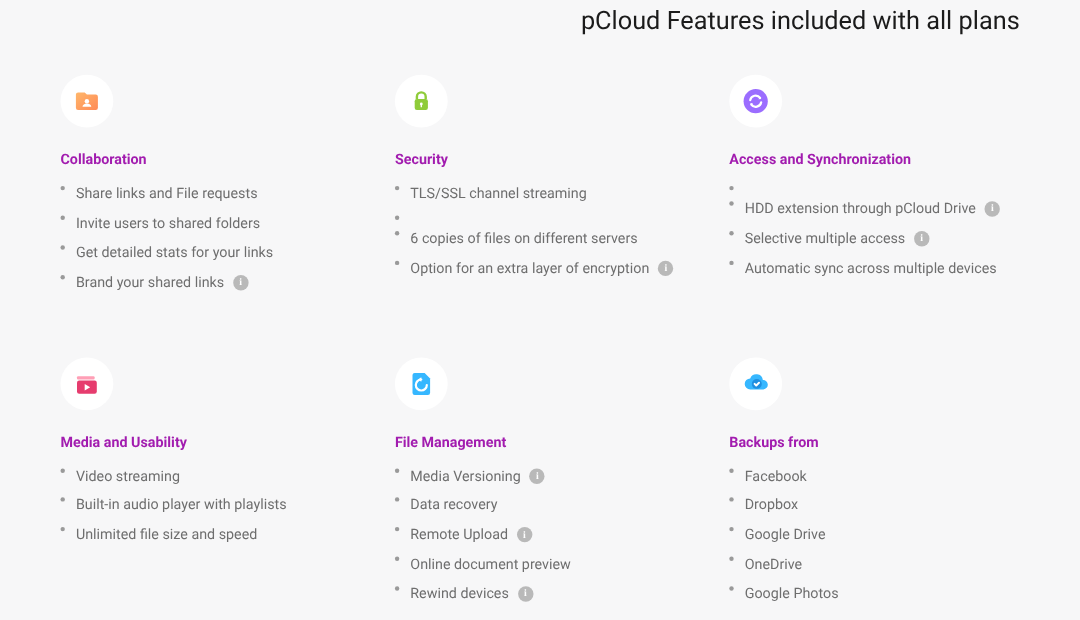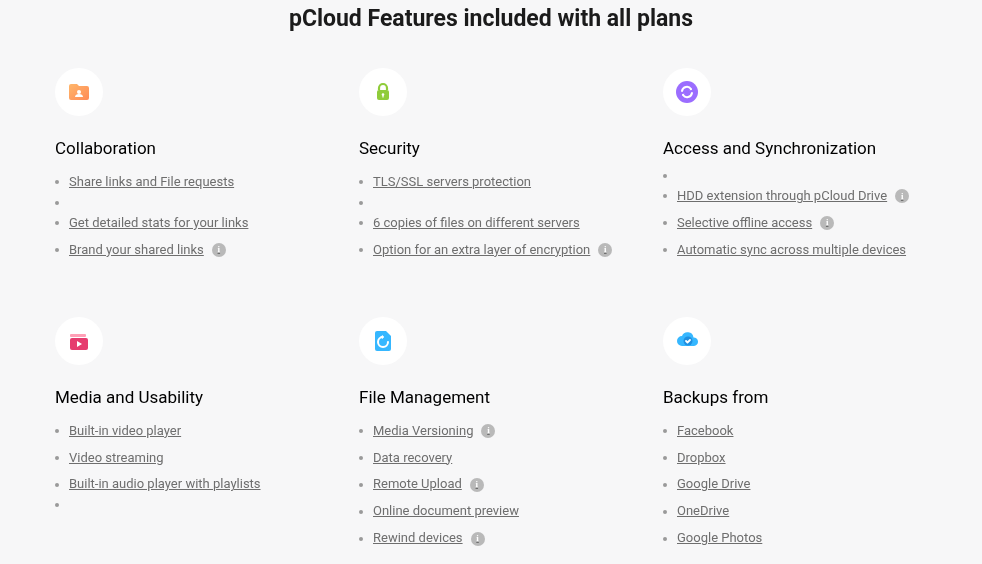--- a/index.html
+++ b/index.html
@@ -9,23 +9,23 @@
     }
     body {
       font-family: -apple-system, BlinkMacSystemFont, "Segoe UI", Roboto, Helvetica, Arial, sans-serif;
       background: #f7f7f8;
       width: 982px;
       height: 564px;
       padding: 5px 55px 20px;
       color: #1b1b1b;
     }
     .page-title {
-      text-align: center;
+      text-align: right;
       font-size: 23px;
-      font-weight: 700;
+      font-weight: 400;
       color: #1b1b1b;
       margin-bottom: 36px;
     }
     .grid {
       display: grid;
       grid-template-columns: repeat(3, 1fr);
       column-gap: 40px;
       row-gap: 48px;
     }
     .feature {
@@ -40,36 +40,35 @@
       display: flex;
       align-items: center;
       justify-content: center;
       margin-bottom: 22px;
     }
     .icon-circle svg {
       width: 24px;
       height: 24px;
     }
     .feature-title {
-      font-size: 17px;
-      font-weight: 400;
-      color: #000000;
+      font-size: 13px;
+      font-weight: 700;
+      color: #a21caf;
       margin-bottom: 16px;
     }
     .feature-list {
       list-style: none;
     }
     .feature-list li {
       display: flex;
-      align-items: center;
+      align-items: flex-start;
       font-size: 13px;
       color: #6e6e6e;
       margin-bottom: 10px;
       line-height: 1.3;
-      text-decoration: underline;
     }
     .bullet {
       width: 4px;
       height: 4px;
       border-radius: 50%;
       background: #9a9a9a;
       margin-right: 10px;
       flex-shrink: 0;
     }
     .info-badge {
@@ -110,20 +109,21 @@
       </svg>
     </div>
     <div class="feature-title">Collaboration</div>
     <ul class="feature-list">
       <li>
           <span class="bullet"></span>
           <span>Share links and File requests</span>
         </li>
       <li>
           <span class="bullet"></span>
+          <span>Invite users to shared folders</span>
         </li>
       <li>
           <span class="bullet"></span>
           <span>Get detailed stats for your links</span>
         </li>
       <li>
           <span class="bullet"></span>
           <span>Brand your shared links</span>
           <span class="info-badge">i</span>
         </li>
@@ -136,21 +136,21 @@
         <rect x="6" y="10" width="12" height="10" rx="2" fill="#8fcc3a"></rect>
         <path d="M8 10V8a4 4 0 0 1 8 0v2" stroke="#8fcc3a" stroke-width="2.2" fill="none"></path>
         <circle cx="12" cy="14.5" r="1.3" fill="#fff"></circle>
         <rect x="11.4" y="15" width="1.2" height="2.5" fill="#fff"></rect>
       </svg>
     </div>
     <div class="feature-title">Security</div>
     <ul class="feature-list">
       <li>
           <span class="bullet"></span>
-          <span>TLS/SSL servers protection</span>
+          <span>TLS/SSL channel streaming</span>
         </li>
       <li>
           <span class="bullet"></span>
         </li>
       <li>
           <span class="bullet"></span>
           <span>6 copies of files on different servers</span>
         </li>
       <li>
           <span class="bullet"></span>
@@ -175,21 +175,21 @@
       <li>
           <span class="bullet"></span>
         </li>
       <li>
           <span class="bullet"></span>
           <span>HDD extension through pCloud Drive</span>
           <span class="info-badge">i</span>
         </li>
       <li>
           <span class="bullet"></span>
-          <span>Selective offline access</span>
+          <span>Selective multiple access</span>
           <span class="info-badge">i</span>
         </li>
       <li>
           <span class="bullet"></span>
           <span>Automatic sync across multiple devices</span>
         </li>
     </ul>
   </div>
 
   <div class="feature">
@@ -197,32 +197,29 @@
       <svg viewBox="0 0 24 24">
         <rect x="3" y="5" width="16" height="3" rx="1" fill="#ff9fb6"></rect>
         <rect x="3" y="9" width="18" height="12" rx="2" fill="#e63c6e"></rect>
         <path d="M10 12l5 3-5 3z" fill="#fff"></path>
       </svg>
     </div>
     <div class="feature-title">Media and Usability</div>
     <ul class="feature-list">
       <li>
           <span class="bullet"></span>
-          <span>Built-in video player</span>
-        </li>
-      <li>
-          <span class="bullet"></span>
           <span>Video streaming</span>
         </li>
       <li>
           <span class="bullet"></span>
           <span>Built-in audio player with playlists</span>
         </li>
       <li>
           <span class="bullet"></span>
+          <span>Unlimited file size and speed</span>
         </li>
     </ul>
   </div>
 
   <div class="feature">
     <div class="icon-circle">
       <svg viewBox="0 0 24 24">
         <path fill="#36b7ff" d="M6 2h9l5 5v13a2 2 0 0 1-2 2H6a2 2 0 0 1-2-2V4a2 2 0 0 1 2-2z"></path>
         <path d="M17 13a5 5 0 1 1-5-5" stroke="#fff" stroke-width="2" fill="none" stroke-linecap="round"></path>
         <path d="M12 6l0 4-3-2z" fill="#fff"></path>

